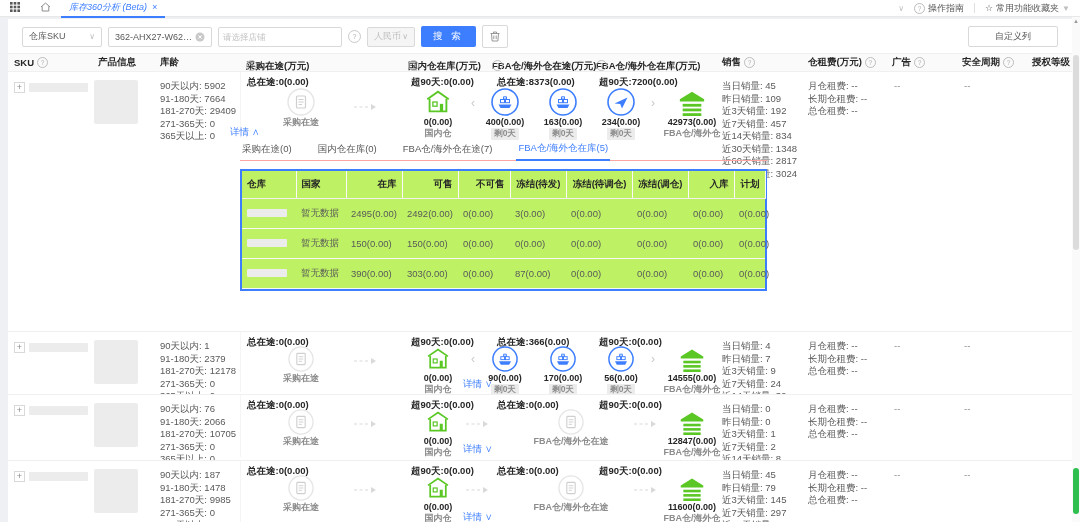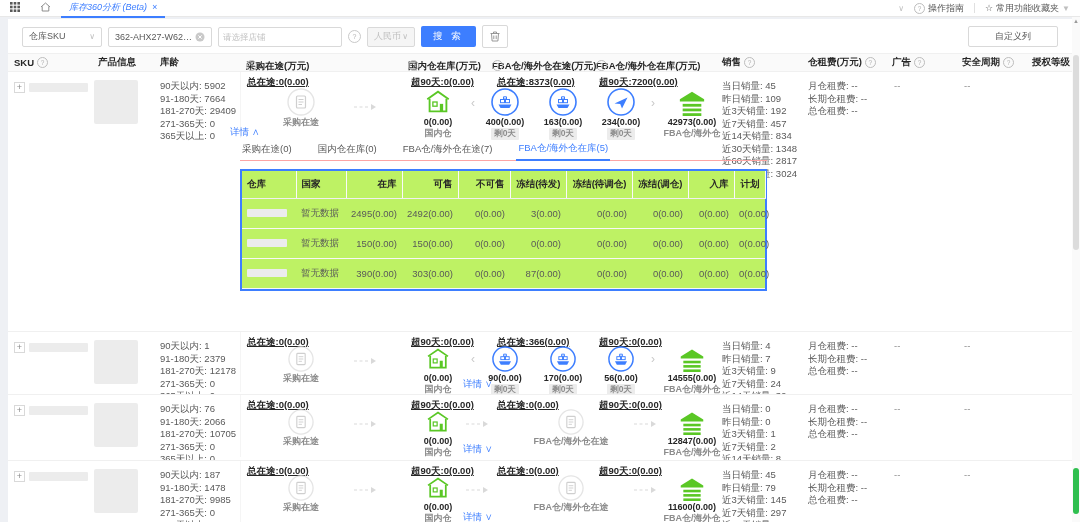--- a/index.html
+++ b/index.html
@@ -48,37 +48,37 @@
   .r1{height:259px;} .r2{height:62px;} .r3{height:65px;} .r4{height:73px;}
   .skucell{display:flex;align-items:flex-start;gap:4px;padding:10px 4px 0 6px;}
   .expander{width:11px;height:11px;border:1px solid #d9d9d9;background:#fff;font-size:9px;line-height:9px;
             text-align:center;color:#8c8c8c;flex:0 0 auto;padding:0;}
   .redact{background:#ececec;height:9px;flex:1;margin-top:1px;border-radius:1px;}
   .prodcell{padding:8px 6px 0 2px;}
   .prodbox{width:44px;height:44px;background:#ececec;border-radius:2px;}
   .agecell{padding:8px 2px 0 6px;font-size:9.5px;line-height:12.5px;color:#595959;white-space:nowrap;}
   .flowcell{position:relative;border-left:1px solid #f5f5f5;font-size:9.5px;width:476px;}
   .r1 .flowcell{height:66px;} .r2 .flowcell{height:60px;} .r3 .flowcell{height:62px;} .r4 .flowcell{height:64px;}
-  .fh{position:absolute;top:4px;font-weight:bold;color:#262626;font-size:9.5px;white-space:nowrap;text-decoration:underline;}
+  .fh{position:absolute;top:4px;font-weight:bold;color:#262626;font-size:9.5px;white-space:nowrap;}
   .fitem{position:absolute;top:16px;width:64px;display:flex;flex-direction:column;align-items:center;font-weight:bold;}
   .fitem .val{font-size:9px;color:#262626;margin-top:1px;white-space:nowrap;}
   .fitem .lbl{font-size:9px;color:#8c8c8c;white-space:nowrap;}
   .days{margin-top:1px;background:#ececec;color:#8c8c8c;font-size:8.5px;padding:0 3px;border-radius:1px;}
   .farrow{position:absolute;top:30px;}
   .fchev{position:absolute;top:24px;color:#c9c9c9;font-size:12px;}
   .detail-link{position:absolute;left:222px;bottom:1px;color:#3d7eff;font-size:9.5px;white-space:nowrap;cursor:pointer;background:none;border:none;padding:0;}
   .expand{position:absolute;left:232px;top:68px;width:527px;}
   .tabs{display:flex;gap:22px;font-size:9.5px;color:#595959;border-bottom:1px solid #fca5a5;white-space:nowrap;}
   .tab-item{padding:2px 2px 4px 2px;cursor:pointer;background:none;border:none;font-size:9.5px;color:#595959;}
   .tab-item.active{color:#3d7eff;border-bottom:2px solid #3d7eff;margin-bottom:-1px;}
   .dtable{margin-top:8px;border:2px solid #3d7eff;background:#bef264;}
   .dtable table{width:100%;border-collapse:collapse;table-layout:fixed;font-size:9.5px;}
   .dtable th{font-weight:bold;color:#262626;text-align:right;padding:7px 5px;border-bottom:1px solid #f0f0f0;
              border-right:1px solid #fafafa;white-space:nowrap;}
-  .dtable td{color:#595959;text-align:right;padding:8px 5px;border-bottom:1px solid #f7f7f7;white-space:nowrap;}
+  .dtable td{color:#595959;text-align:left;padding:8px 5px;border-bottom:1px solid #f7f7f7;white-space:nowrap;}
   .dtable th.l,.dtable td.l{text-align:left;}
   .wredact{display:inline-block;width:40px;height:8px;background:#ececec;border-radius:1px;}
   .salescell,.rentcell{padding:8px 2px 0 6px;font-size:9.5px;line-height:12.5px;white-space:nowrap;color:#595959;}
   .dashcell{padding:8px 2px 0 8px;font-size:9.5px;color:#8c8c8c;}
   .vscroll{position:absolute;right:0;top:17px;bottom:0;width:8px;background:#fafafa;}
   .vthumb{position:absolute;right:1px;top:38px;width:6px;height:195px;background:#dcdcdc;border-radius:3px;}
   .gthumb{position:absolute;right:1px;bottom:8px;width:6px;height:46px;background:#2fbf4f;border-radius:3px;}
   .varrow{position:absolute;right:0;top:0;width:8px;height:8px;color:#9a9a9a;font-size:6px;text-align:center;line-height:8px;}
 </style>
 </head>

